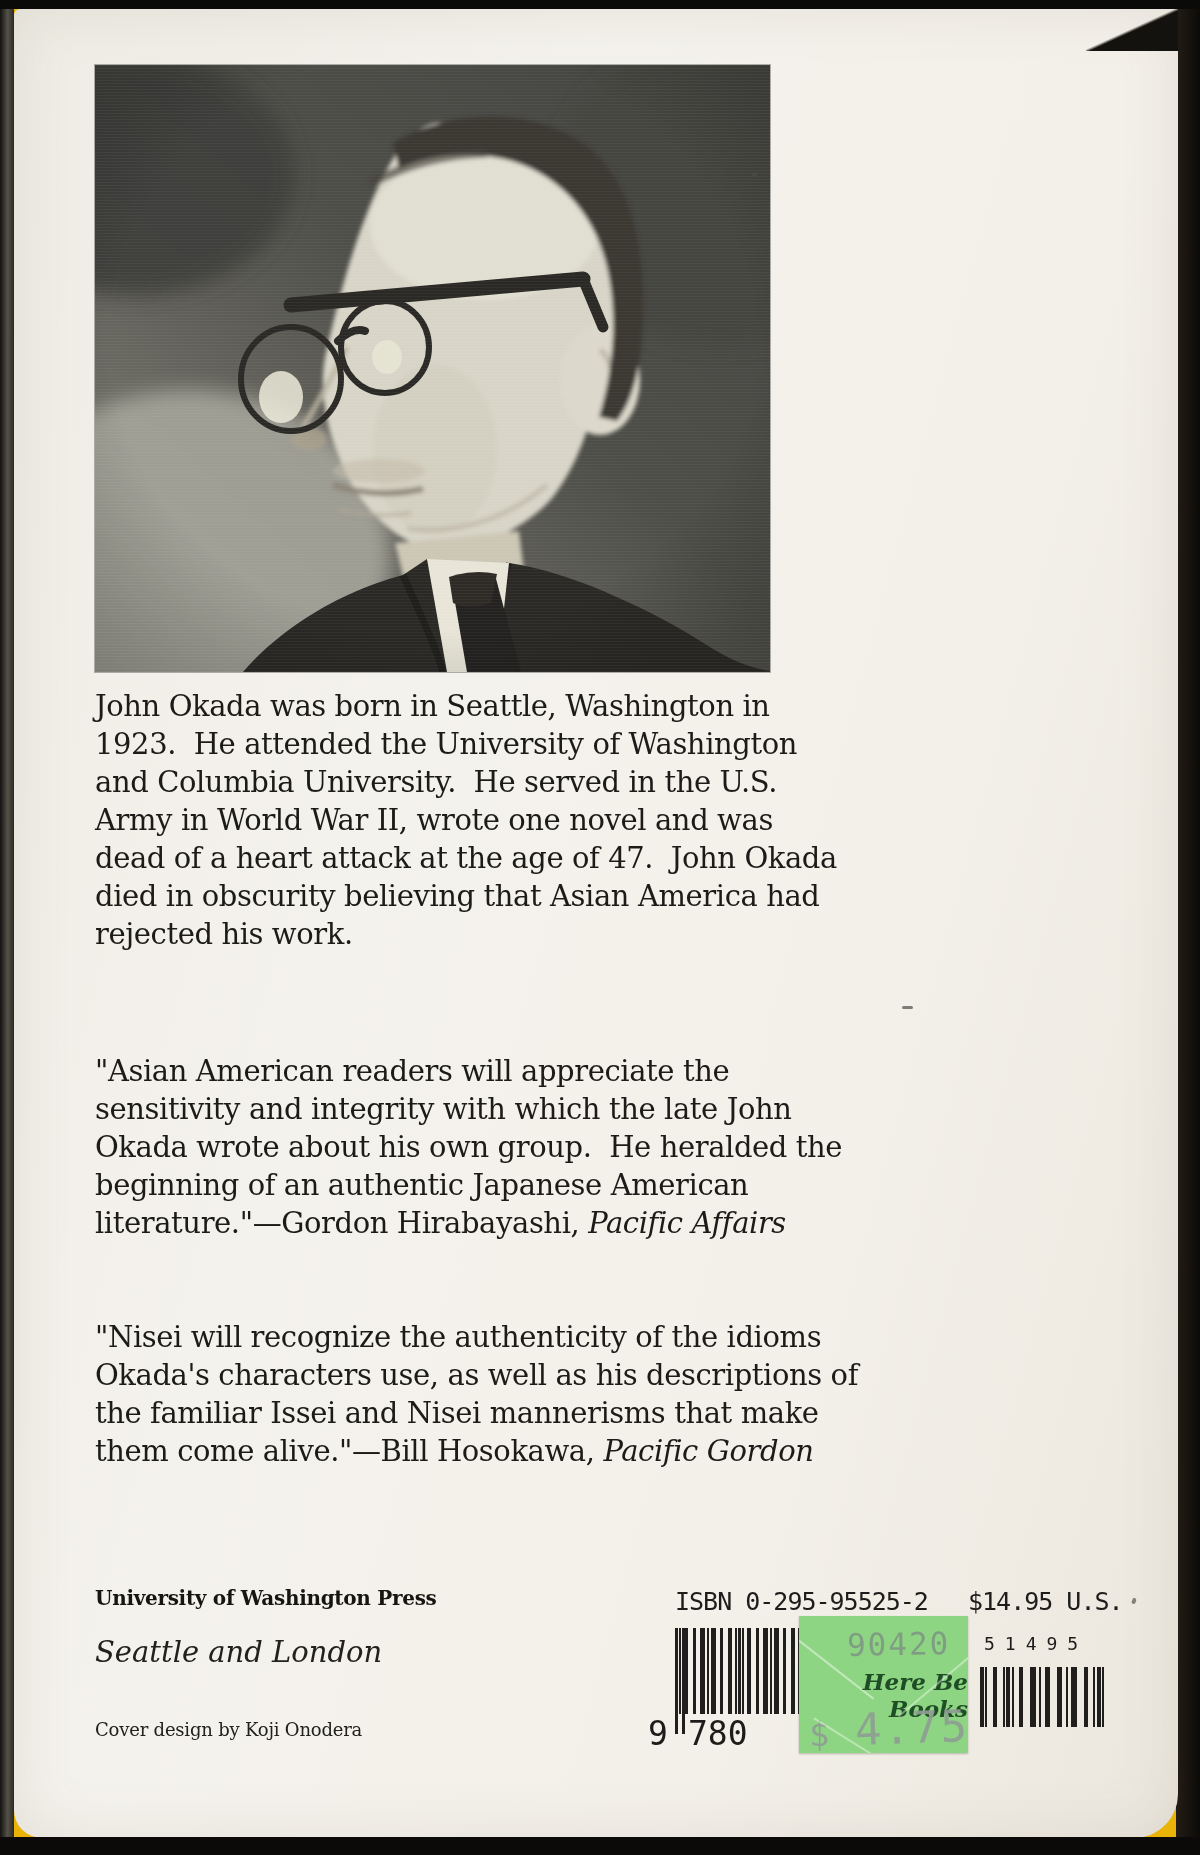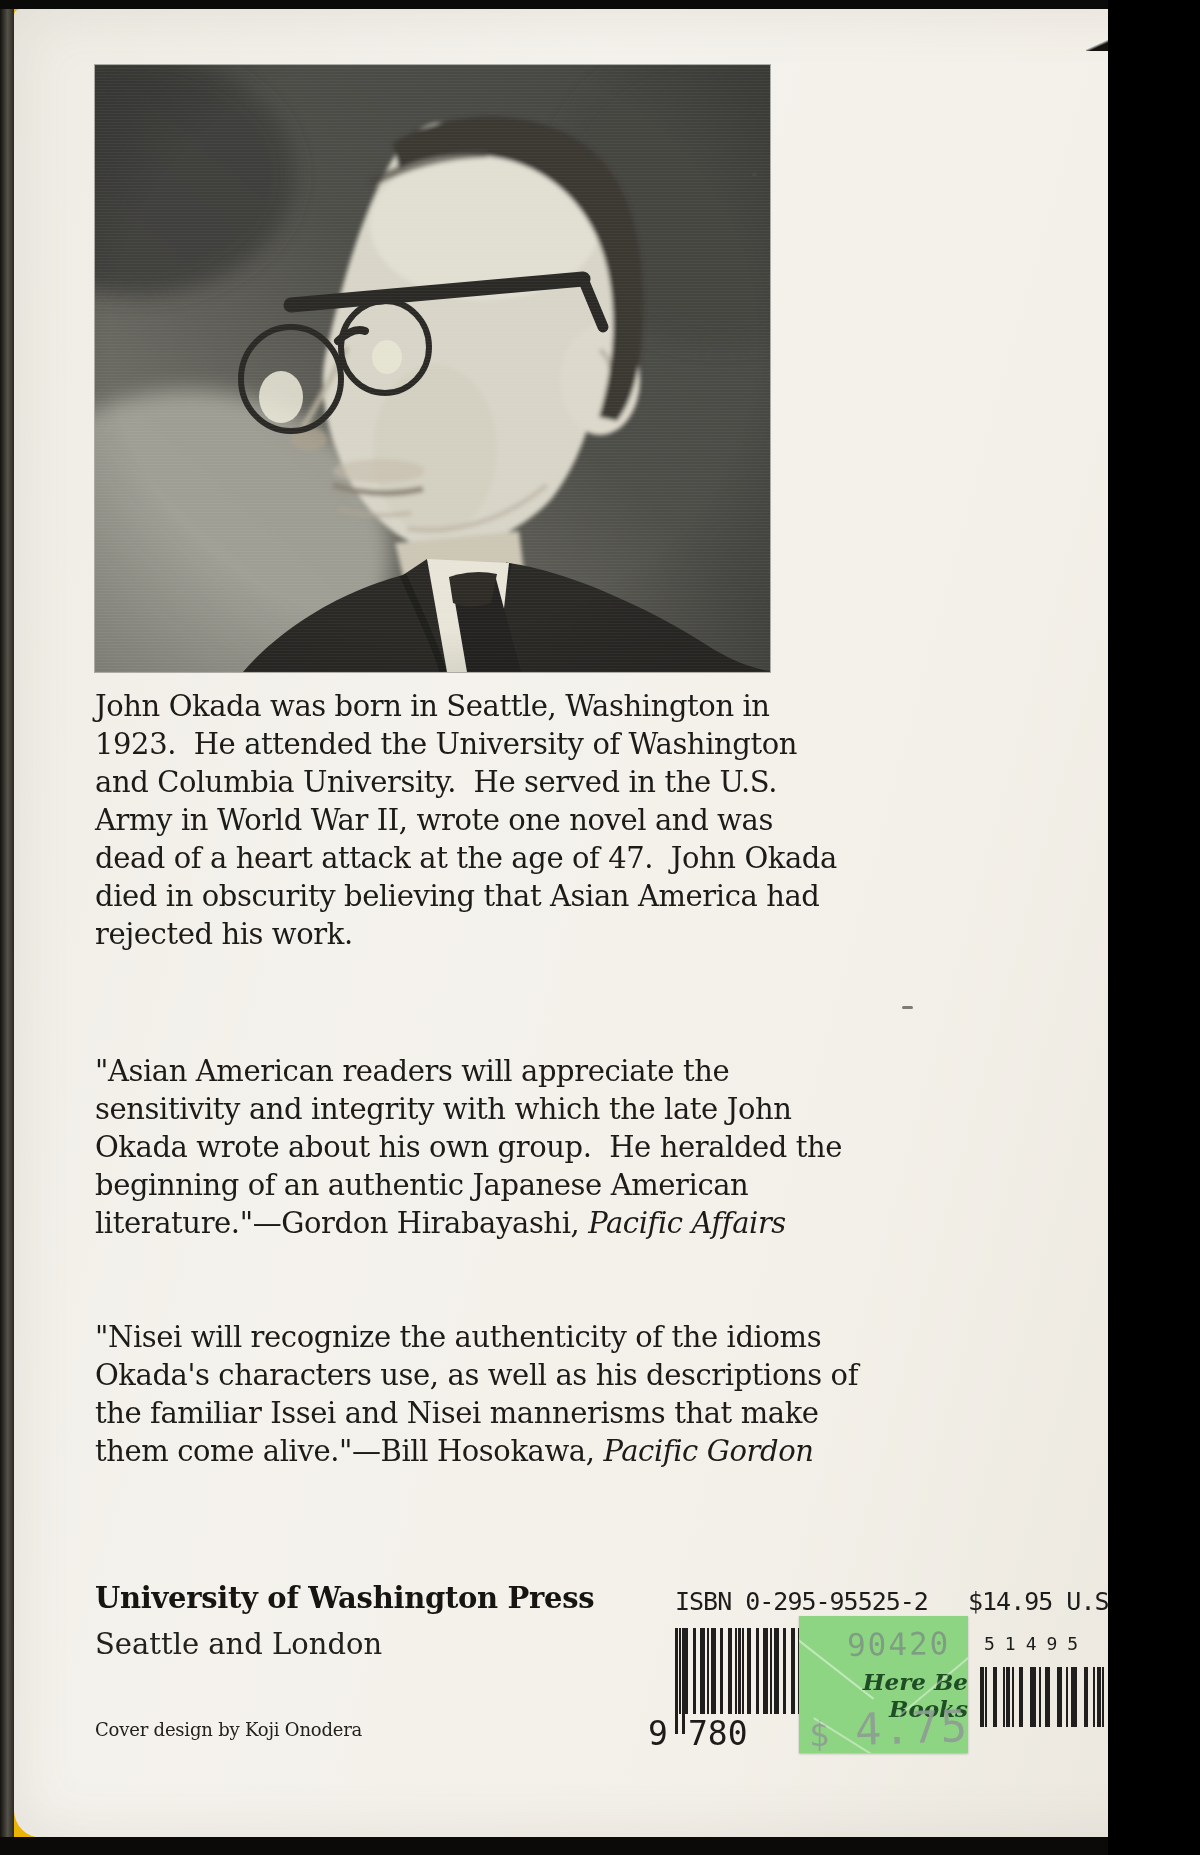--- a/index.html
+++ b/index.html
@@ -1,16 +1,16 @@
 <!DOCTYPE html>
 <html><head>
 <meta charset="utf-8">
 <style>
   html,body{margin:0;padding:0;background:#000;}
-  .scene{position:relative;width:1108px;height:1855px;background:#eab308;overflow:hidden;
+  .scene{position:relative;width:1200px;height:1855px;background:#eab308;overflow:hidden;
          font-family:"DejaVu Serif","Liberation Serif",serif;}
   
   .edge{position:absolute;}
   .edge-left{left:0;top:0;width:14px;height:1855px;
     background:linear-gradient(90deg,#131210 0%,#3d3b33 35%,#55524a 55%,#2a2822 100%);}
   .edge-top{left:0;top:0;width:1200px;height:9px;background:#0a0a08;}
   .edge-right{right:0;top:0;width:24px;height:1855px;
     background:linear-gradient(90deg,#241d16 0%,#15110d 60%,#0c0a08 100%);}
   .edge-bottom{left:0;bottom:0;width:1200px;height:18px;background:#0b0a08;}
   
@@ -28,22 +28,22 @@
     background:repeating-linear-gradient(0deg,rgba(255,255,255,.045) 0 1px,transparent 1px 3px);}
   
   .para,.lines,.attr{white-space:pre-wrap;}
   .bodytext{position:absolute;left:81px;width:1000px;color:#1c1b18;
     font-size:29px;line-height:38px;letter-spacing:-.4px;}
   .bio{top:678px;}
   .q1{top:1043px;}
   .q2{top:1309px;}
   .ital{font-style:italic;}
   .publisher{position:absolute;left:81px;top:1572px;color:#161511;}
-  .pub-name{font-size:29px;font-weight:bold;letter-spacing:-.3px;line-height:34px;}
-  .pub-loc{font-size:29px;line-height:34px;margin-top:12px;color:#22211c;}
+  .pub-name{font-size:20px;font-weight:bold;letter-spacing:-.3px;line-height:34px;}
+  .pub-loc{font-style:italic;font-size:29px;line-height:34px;margin-top:20px;color:#22211c;}
   .credit{position:absolute;left:81px;top:1710px;font-size:18px;color:#22211c;letter-spacing:-.2px;}
   
   .isbn-line{position:absolute;left:661px;top:1578px;width:480px;height:30px;
     font-family:"DejaVu Sans Mono","Liberation Mono",monospace;font-size:25px;color:#1d1c1a;}
   .isbn-num{position:absolute;left:0;top:0;letter-spacing:-1px;}
   .isbn-price{position:absolute;left:293px;top:0;letter-spacing:-1px;}
   
   .barcode-main{position:absolute;left:634px;top:1619px;width:332px;height:124px;}
   .bars{position:absolute;left:27px;top:0;width:287px;height:86px;
     background-image:

